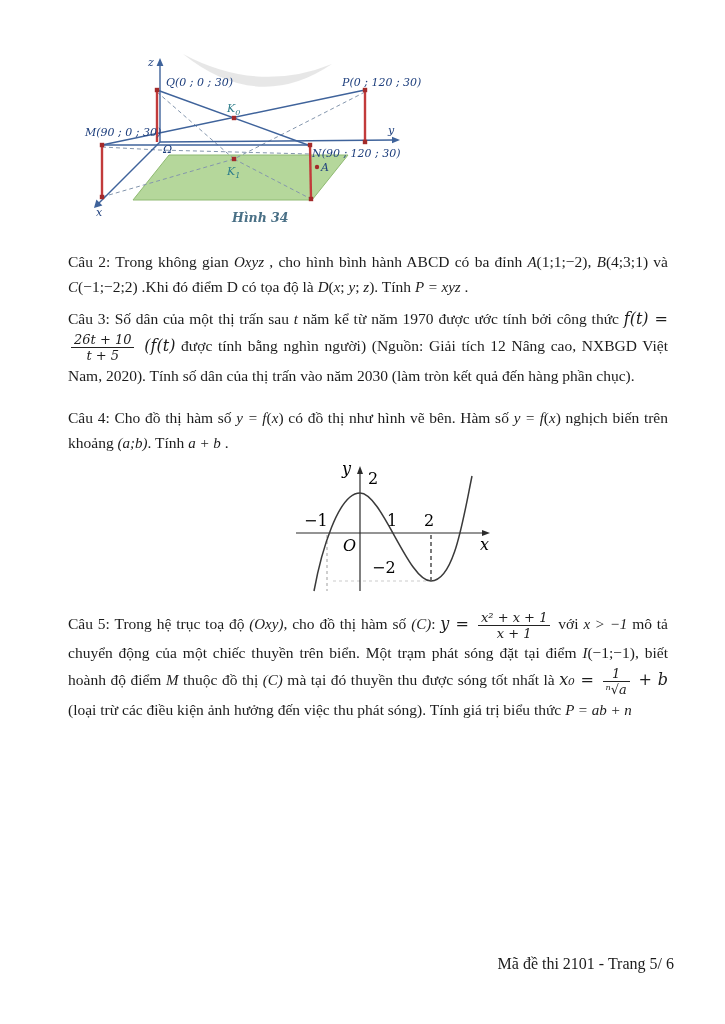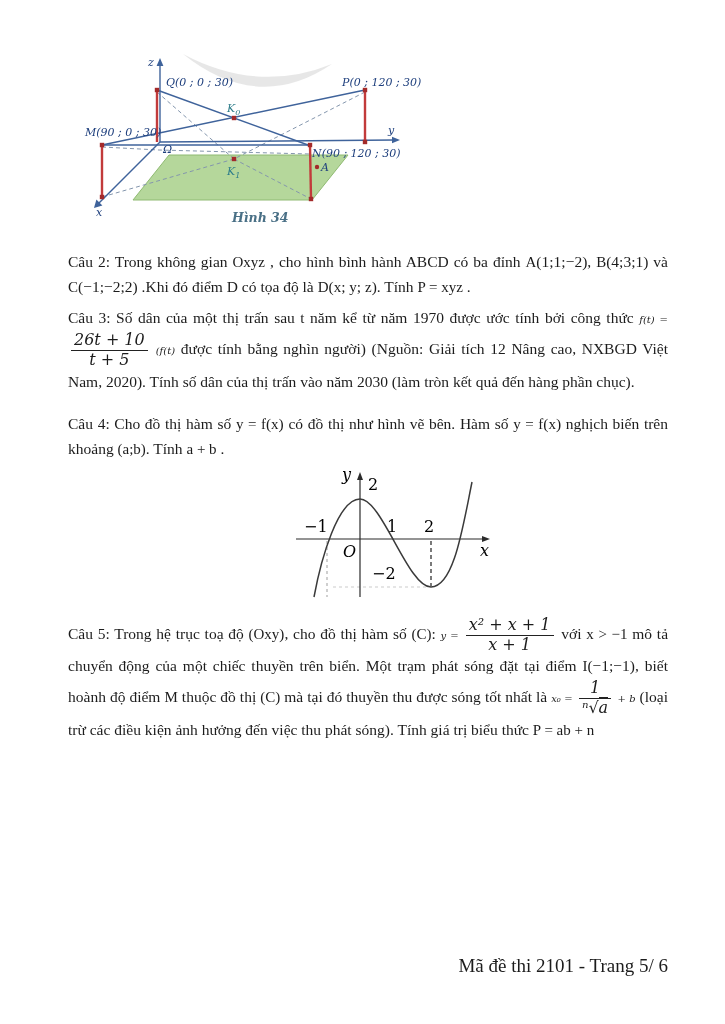--- a/index.html
+++ b/index.html
@@ -11,33 +11,33 @@
   .fig34-wrap{padding-top:52px;margin-left:12px;}
   p.q{
     text-align:justify;font-size:15.5px;line-height:1.58;margin:0 0 7px 0;
   }
   #q2{margin-top:14px;}
   #q3{margin-top:2px;}
   #q4{margin-top:18px;margin-bottom:0;}
   #q5{margin-top:10px;}
   .seg-b{font-weight:normal;}
   .seg-r{}
-  .seg-m{font-size:15px;}
-  .seg-M{font-style:italic;font-family:"DejaVu Serif",serif;font-size:10px;}
+  .seg-m{font-style:italic;font-size:15px;}
+  .seg-M{font-style:italic;font-family:"DejaVu Serif",serif;font-size:16px;}
   .frac{
     display:inline-block;vertical-align:middle;text-align:center;
-    font-style:italic;font-family:"DejaVu Serif",serif;font-size:16px;
+    font-style:italic;font-family:"DejaVu Serif",serif;font-size:13px;
     line-height:1.18;margin:0 3px;
   }
   .frac .num{display:block;padding:0 3px;}
   .frac .den{display:block;border-top:1.2px solid #222;padding:0 3px;}
   .frac .ovl{border-top:1.2px solid #222;}
   .graph-wrap{margin:2px 0 6px 220px;}
   .footer{
-    position:absolute;right:57px;top:955px;font-size:19px;color:#1c1c1c;
+    position:absolute;right:51px;top:955px;font-size:16px;color:#1c1c1c;
   }
   svg text{font-family:"DejaVu Serif",serif;}
   .fig-label{font-style:italic;font-size:11px;}
   .fig-axis-label{font-style:italic;font-size:11px;}
   .fig-caption{font-style:italic;font-size:12.5px;font-weight:bold;}
   .g4-num{font-size:16px;}
   .g4-var{font-style:italic;font-size:16px;}
 </style>
 </head>
 <body>

